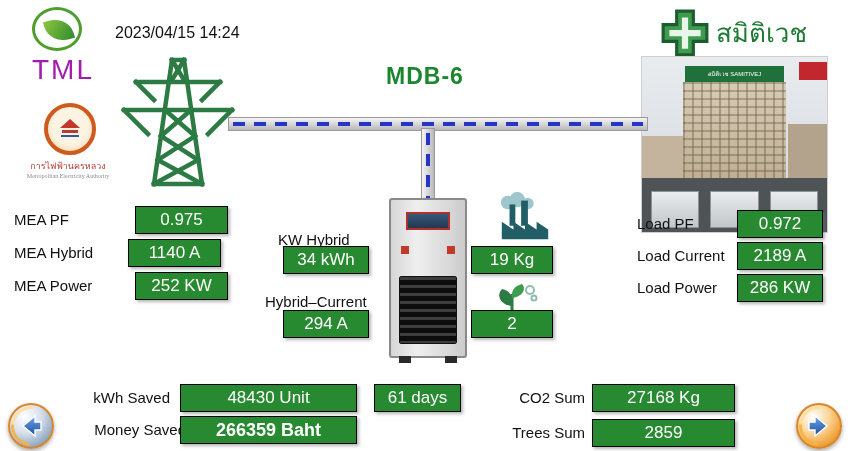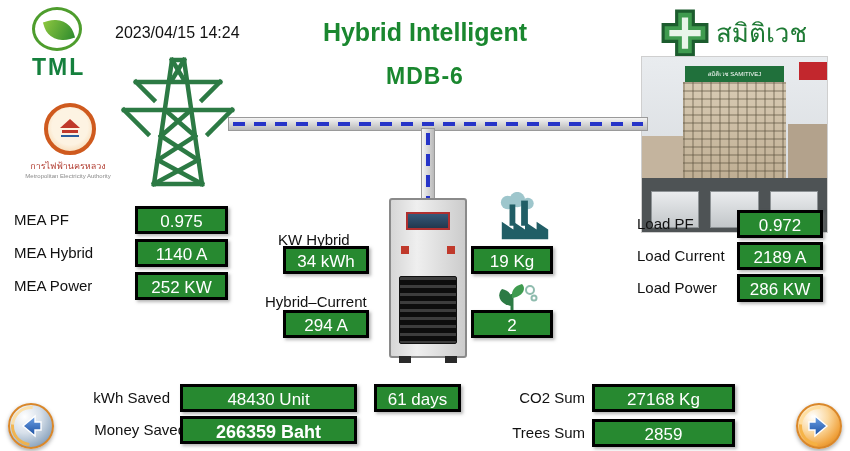--- a/index.html
+++ b/index.html
@@ -10,30 +10,30 @@
 
   
   .datetime { font-size:16px; color:#111; font-weight:400; }
   .title { font-size:25px; font-weight:700; color:#1a872f; text-align:center; }
   .subtitle { font-size:23px; font-weight:700; color:#1a872f; text-align:center; letter-spacing:1px; }
   .lbl { position:absolute; font-size:15px; color:#111; height:28px; line-height:28px; }
   .lbl.r { text-align:right; }
 
   
   .badge { position:absolute; height:28px; line-height:26px; background:#278930; color:#fff;
-           text-align:center; font-size:17px; border:3px solid #000000;
+           text-align:center; font-size:17px; border:1px solid #000000;
            box-shadow:2px 2px 3px rgba(110,110,110,.5); }
   .badge.bold { font-weight:700; font-size:18px; }
 
   
   .leaf-circle { width:50px; height:44px; border:3px solid #4e9d2d; border-radius:50%; position:relative; background:#fff; }
   .leaf { position:absolute; left:11px; top:8px; width:26px; height:24px;
           background:linear-gradient(135deg,#8dc63f,#2e8b2e); border-radius:0 80% 0 80%;
           transform:rotate(-18deg); }
-  .tml-text { font-size:23px; font-weight:700; color:#15803d; letter-spacing:2px; margin-top:3px; }
+  .tml-text { font-size:28px; font-weight:400; color:#a21caf; letter-spacing:2px; margin-top:3px; }
 
   
   .sam-thai { font-size:26px; color:#1e7a34; font-weight:400; }
   .sam-en { font-size:15px; color:#1e7a34; font-weight:700; letter-spacing:4px; margin-top:4px; }
 
   
   .mea-circle { width:52px; height:52px; border-radius:50%; border:4px solid #cf5a1e;
                 background:radial-gradient(circle at 50% 45%, #fdf3e2 55%, #f3c894 100%); position:relative; }
   .mea-glyph { position:absolute; left:12px; top:12px; width:20px; height:20px; }
   .mea-roof { width:0; height:0; border-left:10px solid transparent; border-right:10px solid transparent;
@@ -94,21 +94,20 @@
 
   <div class="abs" style="left:32px;top:7px;width:70px;">
     <div class="leaf-circle">
         <div class="leaf"></div>
       </div>
     <div class="tml-text">TML</div>
   </div>
 
   <div class="abs datetime" style="left:115px;top:24px;">2023/04/15 14:24</div>
 
-  <div class="abs title" style="left:250px;top:18px;width:350px;">Hybrid Intelligent</div>
   <div class="abs subtitle" style="left:250px;top:63px;width:350px;">MDB-6</div>
 
   <div class="abs" style="left:660px;top:8px;width:50px;height:50px;">
     <svg viewBox="0 0 48 48" width="50" height="50">
       <path d="M16,3 h16 v13 h13 v16 h-13 v13 h-16 v-13 h-13 v-16 h13 z" fill="#3f9b4f" stroke="#1c5c2e" stroke-width="3"></path>
       <path d="M21,9 h6 v12 h12 v6 h-12 v12 h-6 v-12 h-12 v-6 h12 z" fill="#e8f5e9"></path>
     </svg>
   </div>
   <div class="abs" style="left:716px;top:12px;">
     <div class="sam-thai">สมิติเวช</div>
@@ -149,37 +148,37 @@
         <line x1="73" y1="54" x2="43" y2="80"></line>
         <line x1="43" y1="80" x2="80" y2="104"></line>
         <line x1="77" y1="80" x2="40" y2="104"></line>
         <line x1="40" y1="104" x2="84" y2="128"></line>
         <line x1="80" y1="104" x2="36" y2="128"></line>
         <line x1="36" y1="128" x2="84" y2="128"></line>
       </g>
     </svg>
   </div>
 
-  <div class="abs" style="left:44px;top:103px;width:100px;">
+  <div class="abs" style="left:44px;top:103px;width:100px;font-family:Liberation Serif, serif;">
     <div class="mea-circle">
       <div class="mea-glyph">
         <div class="mea-roof"></div>
         <div class="mea-base"></div>
         <div class="mea-wave"></div>
       </div>
     </div>
     <div class="mea-thai" style="width:92px;margin-left:-22px;margin-top:4px;">การไฟฟ้านครหลวง</div>
     <div class="mea-en" style="width:92px;margin-left:-22px;">Metropolitan Electricity Authority</div>
   </div>
 
   <div class="lbl" style="left:14px;top:206px;">MEA PF</div>
   <div class="badge" style="left:135px;top:206px;width:93px;">0.975</div>
 
   <div class="lbl" style="left:14px;top:239px;">MEA Hybrid</div>
-  <div class="badge" style="left:135px;top:239px;width:93px;">1140 A</div>
+  <div class="badge" style="left:128px;top:239px;width:93px;">1140 A</div>
 
   <div class="lbl" style="left:14px;top:272px;">MEA Power</div>
   <div class="badge" style="left:135px;top:272px;width:93px;">252 KW</div>
 
   <div class="lbl" style="left:278px;top:226px;">KW Hybrid</div>
   <div class="badge" style="left:283px;top:246px;width:86px;">34 kWh</div>
 
   <div class="lbl" style="left:265px;top:288px;">Hybrid–Current</div>
   <div class="badge" style="left:283px;top:310px;width:86px;">294 A</div>
 

